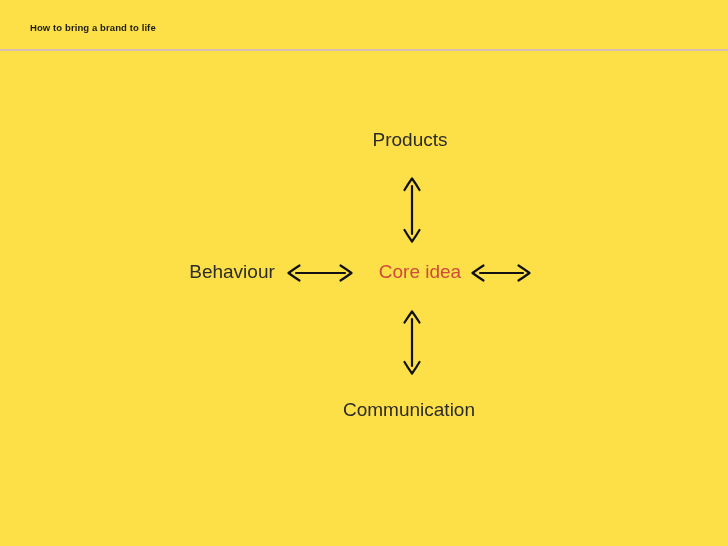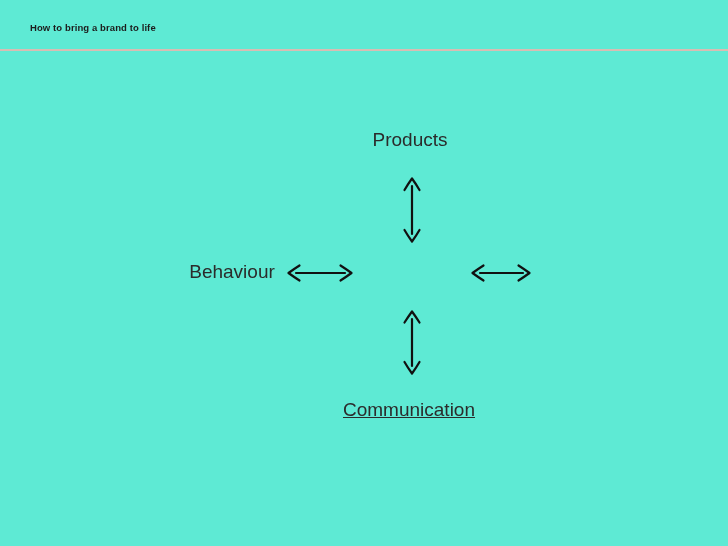--- a/index.html
+++ b/index.html
@@ -4,21 +4,21 @@
 <style>
   html, body {
     margin: 0;
     padding: 0;
     background: #ffffff;
   }
   .slide {
     position: relative;
     width: 728px;
     height: 546px;
-    background: #5eead4;
+    background: #fde047;
     overflow: hidden;
     font-family: "Liberation Sans", sans-serif;
   }
   
   .header-title {
     position: absolute;
     left: 30px;
     top: 22px;
     font-family: "Liberation Sans", sans-serif;
     font-size: 9.5px;
@@ -57,21 +57,21 @@
     color: #2b2b2b;
     white-space: nowrap;
   }
   .dlabel.core {
     color: #cd4b3a;
   }
   .label-products      { left: 410px; top: 140px; }
   .label-behaviour     { left: 232px; top: 272px; }
   .label-core          { left: 420px; top: 272px; }
   .label-environment   { left: 604px; top: 274px; }
-  .label-communication { left: 409px; top: 410px; text-decoration: underline; }
+  .label-communication { left: 409px; top: 410px; }
   
   .arrows-svg {
     position: absolute;
     left: 0;
     top: 0;
     width: 728px;
     height: 546px;
     pointer-events: none;
   }
 </style>
@@ -111,17 +111,18 @@
         <path d="M483.5 265.5 Q478 269 472.5 273 Q478 277 483.5 280.5"></path>
         <path d="M518.5 265.5 Q524 269 529.5 273 Q524 277 518.5 280.5"></path>
       </g>
     </g>
   </svg>
 
   <div class="dlabel label-behaviour">Behaviour</div>
 
   <div class="dlabel label-products">Products</div>
 
+  <div class="dlabel core label-core">Core idea</div>
 
 
   <div class="dlabel label-communication">Communication</div>
 
 </div>
 
 </body></html>

